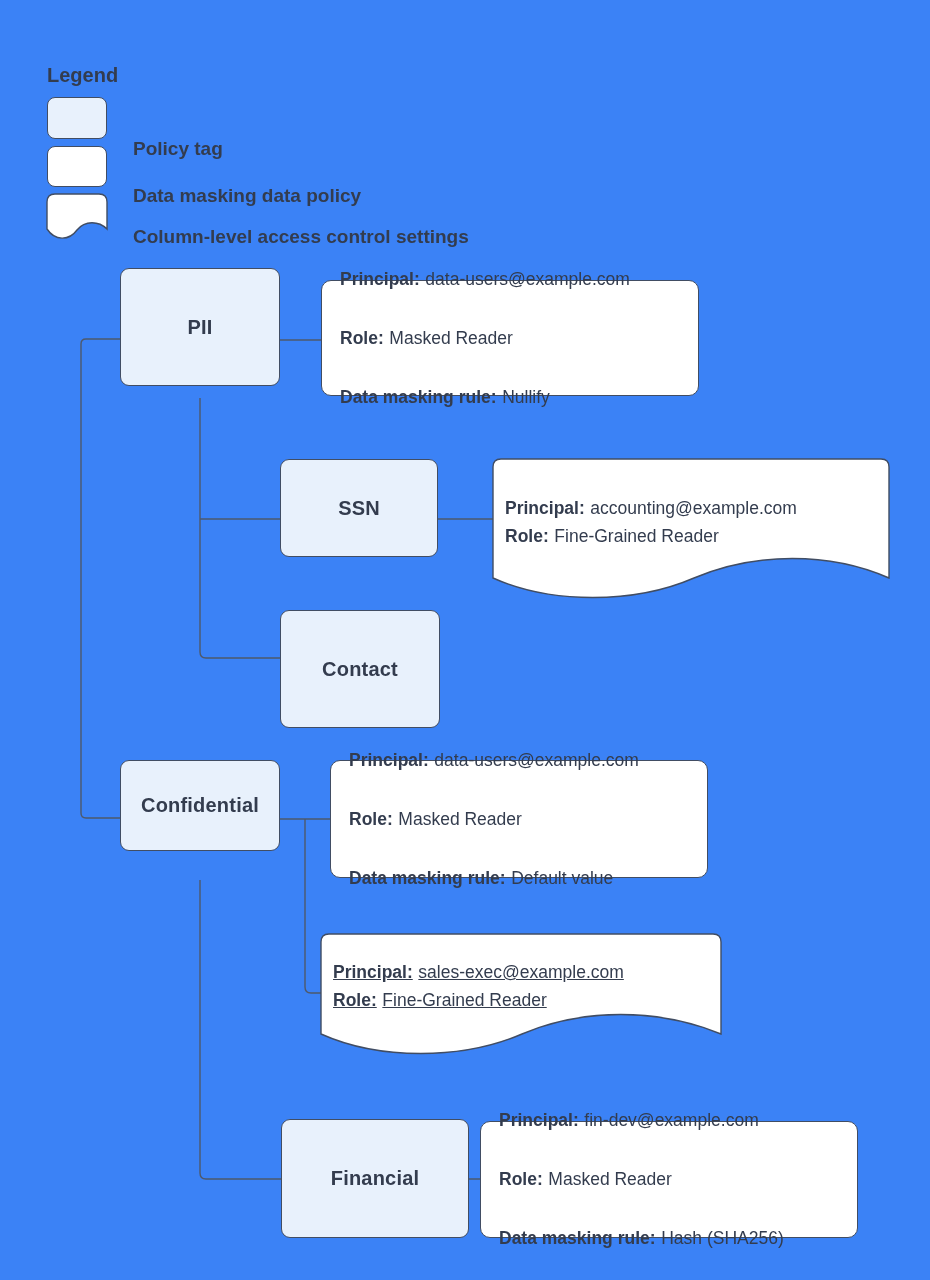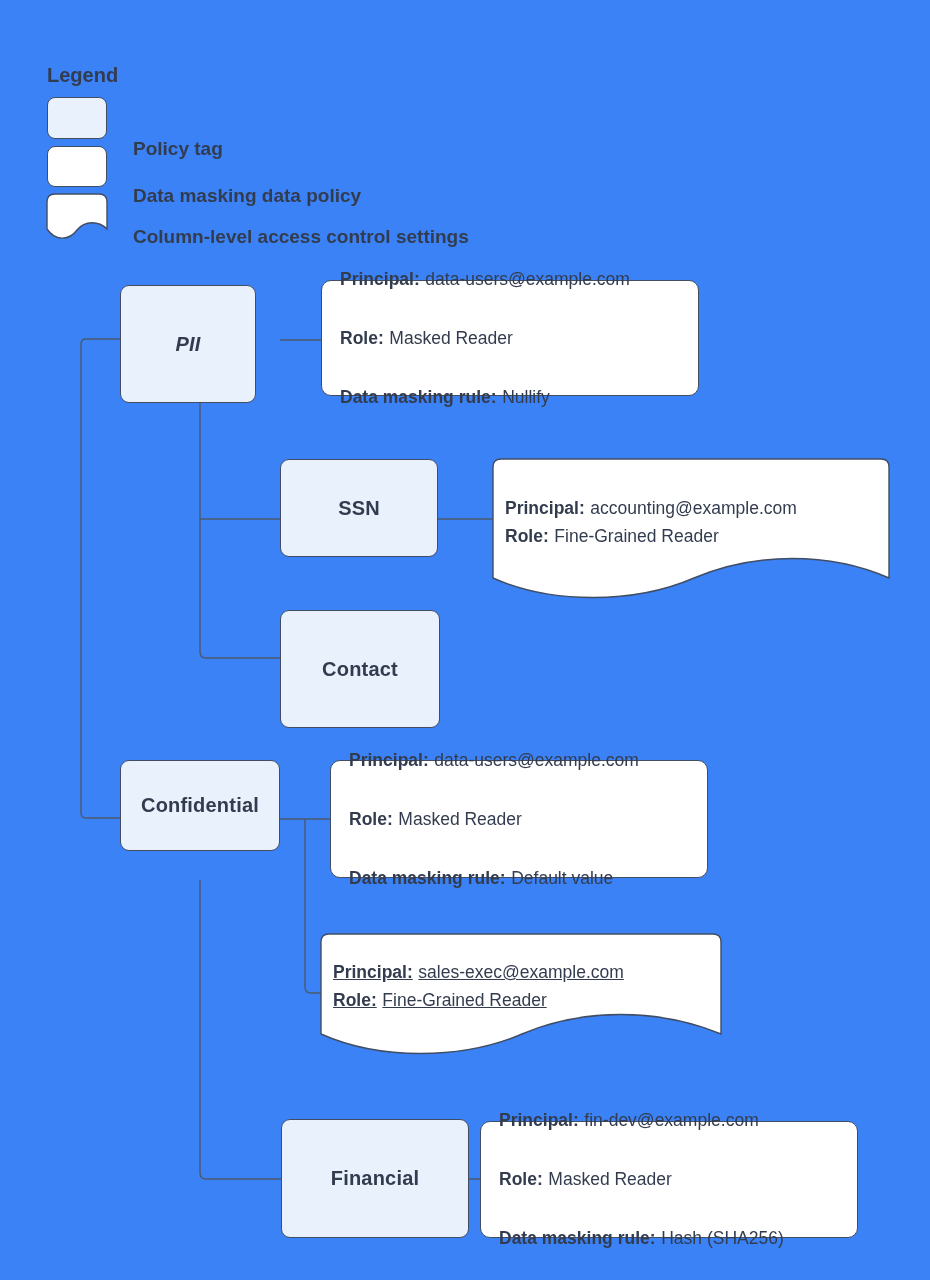--- a/index.html
+++ b/index.html
@@ -66,21 +66,21 @@
     </g>
   </svg>
 
   <div class="legend-title">Legend</div>
   <div class="legend-swatch" style="top:97px;height:42px;background:#e8f1fc;"></div>
   <div class="legend-label" style="top:106px;">Policy tag</div>
   <div class="legend-swatch" style="top:146px;height:41px;background:#ffffff;"></div>
   <div class="legend-label" style="top:153px;">Data masking data policy</div>
   <div class="legend-label" style="top:194px;text-align:center;">Column-level access control settings</div>
 
-  <div class="tag" style="left:120px;top:285px;width:136px;height:118px;font-style:italic;">
+  <div class="tag" style="left:120px;top:268px;width:160px;height:118px;">
     <span>PII</span>
   </div>
   <div class="tag" style="left:280px;top:459px;width:158px;height:98px;">
     <span>SSN</span>
   </div>
   <div class="tag" style="left:280px;top:610px;width:160px;height:118px;">
     <span>Contact</span>
   </div>
   <div class="tag" style="left:120px;top:760px;width:160px;height:91px;">
     <span>Confidential</span>

